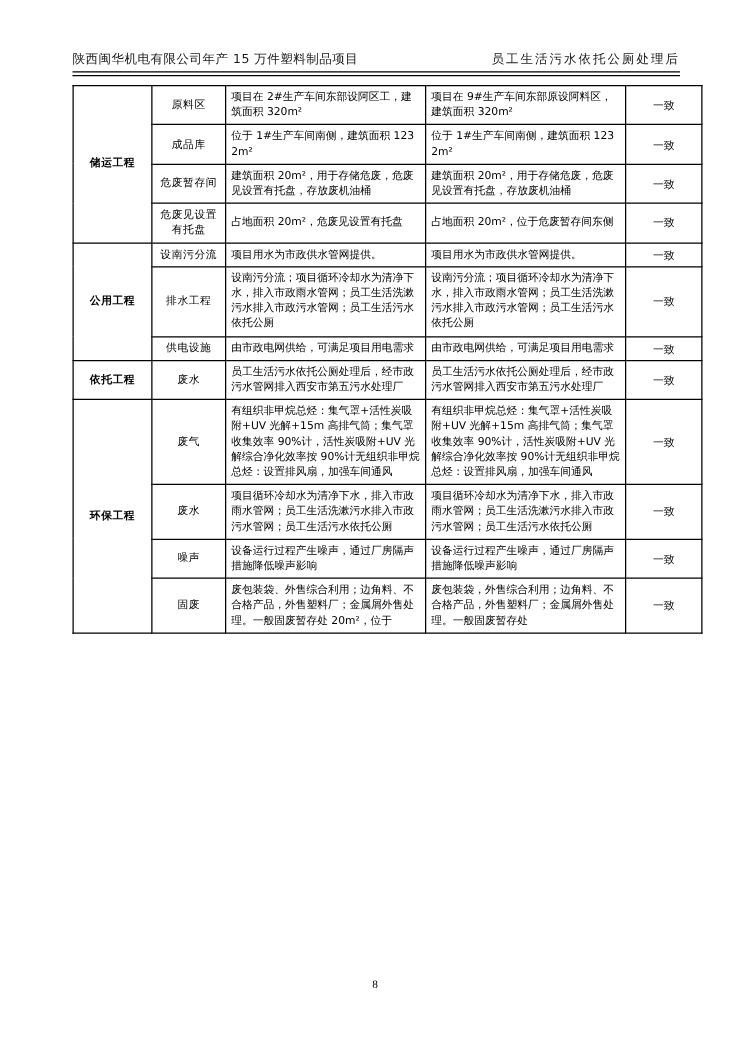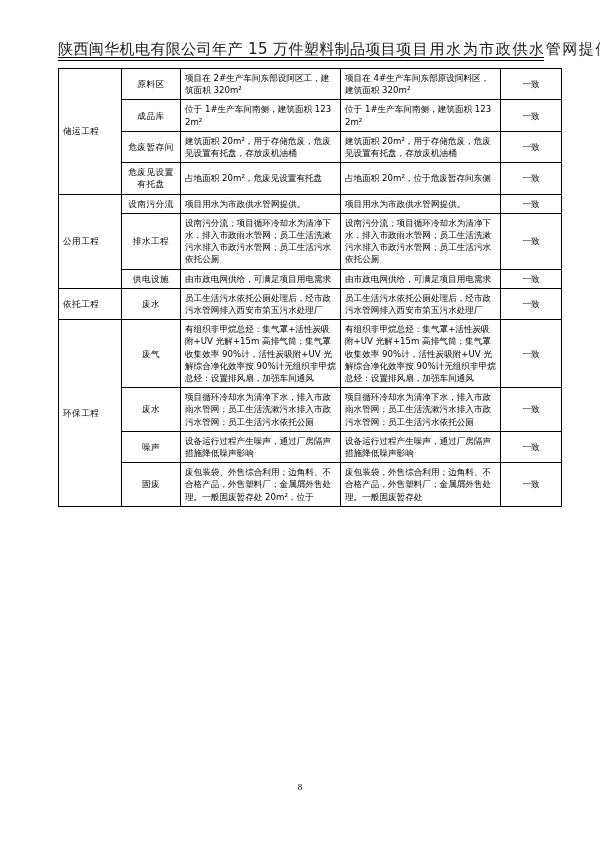--- a/index.html
+++ b/index.html
@@ -17,21 +17,21 @@
     overflow: hidden;
   }
   .header {
     position: absolute;
     top: 40px;
     left: 58px;
     width: 486px;
     display: flex;
     justify-content: space-between;
     align-items: center;
-    font-size: 15px;
+    font-size: 10px;
     color: #1a1a1a;
     letter-spacing: 0.4px;
   }
   .header .h-left {
     white-space: nowrap;
   }
   .header .h-right {
     white-space: nowrap;
     letter-spacing: 1.6px;
   }
@@ -62,22 +62,24 @@
     color: #000;
   }
   table.main td {
     border: 1px solid #000;
     vertical-align: middle;
     padding: 3px 4px 3px 4px;
     line-height: 1.42;
     word-break: break-all;
   }
   td.catcell {
+    text-align: center;
     width: 54px;
     letter-spacing: 0.5px;
+    font-weight: bold;
   }
   td.namecell {
     text-align: center;
     width: 50px;
     letter-spacing: 0.5px;
   }
   td.bodycell {
     width: 151px;
     text-align: left;
   }
@@ -98,33 +100,33 @@
     font-family: "Liberation Serif", serif;
   }
 </style>
 </head>
 <body>
 
 <div class="page">
 
   <div class="header">
     <div class="h-left">陕西闽华机电有限公司年产 15 万件塑料制品项目</div>
-    <div class="h-right">项目用水为市政供水管网提供</div>
+    <div class="h-right">员工生活污水依托公厕处理后</div>
   </div>
   <div class="header-rule"></div>
   <div class="header-rule2"></div>
 
   <table class="main">
     <tbody>
 
       <tr>
         <td class="catcell" rowspan="4">储运工程</td>
         <td class="namecell">原料区</td>
         <td class="bodycell">项目在 2#生产车间东部设阿区工，建筑面积 320m²</td>
-        <td class="bodycell">项目在 4#生产车间东部原设阿料区，建筑面积 320m²</td>
+        <td class="bodycell">项目在 9#生产车间东部原设阿料区，建筑面积 320m²</td>
         <td class="statuscell">一致</td>
       </tr>
       <tr>
         <td class="namecell">成品库</td>
         <td class="bodycell">位于 1#生产车间南侧，建筑面积 1232m²</td>
         <td class="bodycell">位于 1#生产车间南侧，建筑面积 1232m²</td>
         <td class="statuscell">一致</td>
       </tr>
       <tr>
         <td class="namecell">危废暂存间</td>

